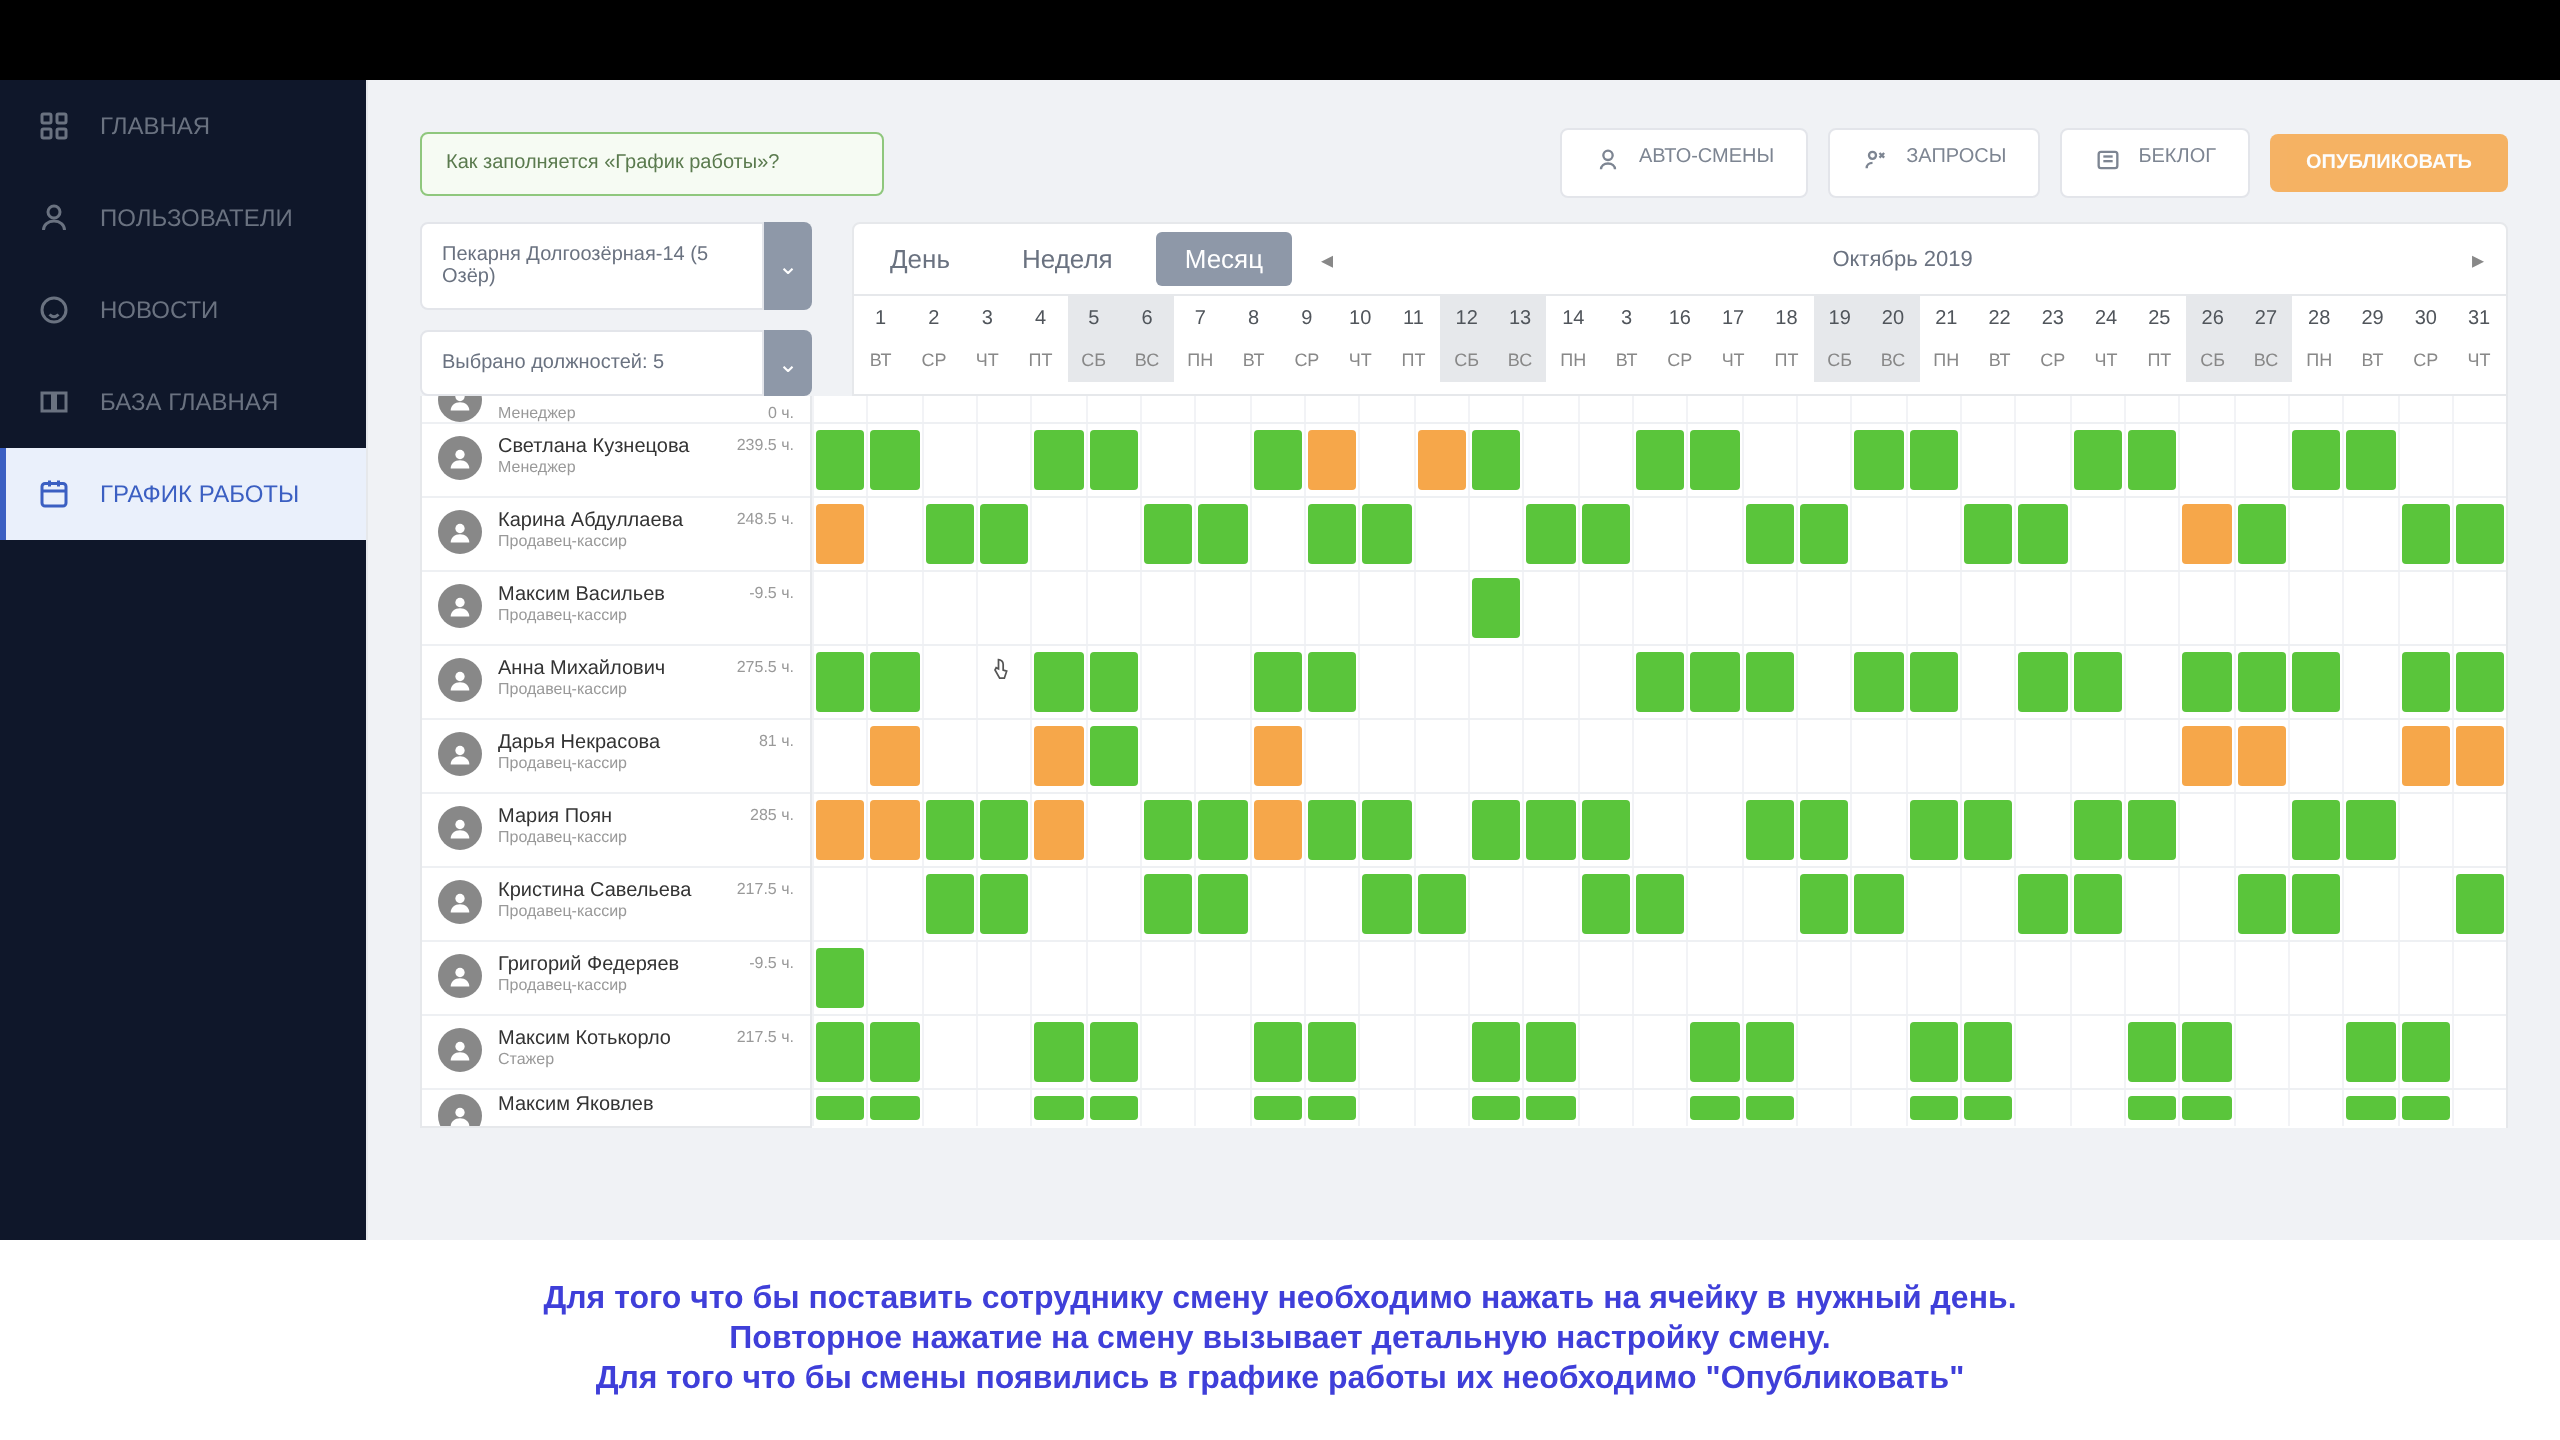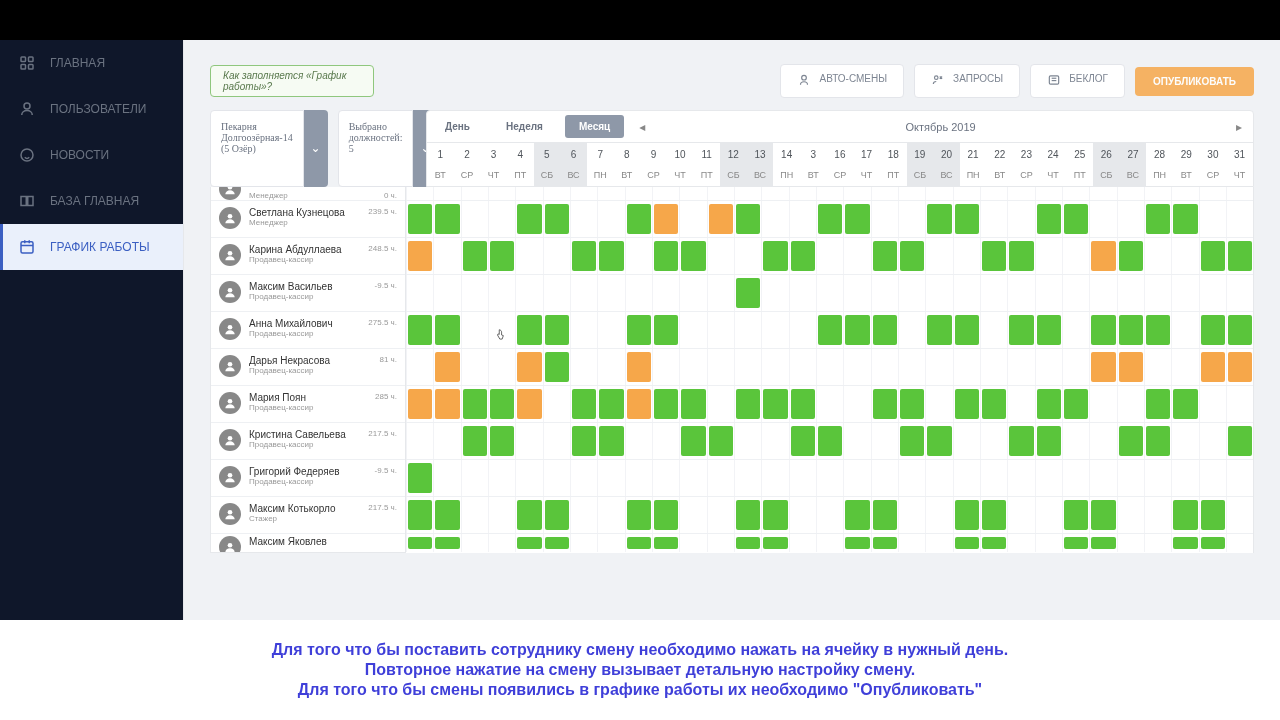--- a/index.html
+++ b/index.html
@@ -9,36 +9,36 @@
 .main-area { flex: 1; display: flex; background: #f0f2f5; position: relative; }
 
 .sidebar { width: 184px; background: #0f172a; border-right: 1px solid #e6e8eb; }
 .side-item { display: flex; align-items: center; gap: 14px; padding: 14px 18px; color: #6a7280; font-size: 12px; cursor: pointer; }
 .side-item.active { background: #eaf0fb; color: #3b5fc2; border-left: 3px solid #3b5fc2; padding-left: 15px; }
 .side-icon { width: 18px; height: 18px; display: inline-flex; align-items: center; justify-content: center; }
 .side-icon svg { width: 18px; height: 18px; }
 
 .content { flex: 1; padding: 0 26px 0 26px; overflow: hidden; }
 .top-row { display: flex; align-items: center; gap: 10px; margin-top: 24px; }
-.tip-box { width: 164px; height: 32px; border: 1px solid #8fc77d; background: #f6fbf3; border-radius: 4px; display: flex; align-items: center; padding: 0 12px; font-size: 10px; color: #5a7a4e; font-style: italic; }
+.tip-box { width: 232px; height: 32px; border: 1px solid #8fc77d; background: #f6fbf3; border-radius: 4px; display: flex; align-items: center; padding: 0 12px; font-size: 10px; color: #5a7a4e; }
 .spacer { flex: 1; }
 .tool-btn { display: flex; align-items: flex-start; gap: 8px; padding: 8px 16px; border: 1px solid #e3e5ea; background: #fff; border-radius: 4px; font-size: 10px; color: #7d8592; cursor: pointer; }
 .tool-btn svg { width: 14px; height: 14px; }
 .publish-btn { background: #f6a74a; color: #fff; border: none; padding: 9px 18px; border-radius: 4px; font-size: 10px; font-weight: 600; cursor: pointer; opacity: 0.85; }
 
 .second-row { display: flex; gap: 20px; margin-top: 12px; }
-.left-filters { width: 196px; display: flex; gap: 10px; font-family: Liberation Serif, serif; }
+.left-filters { width: 196px; display: flex; flex-direction: column; gap: 10px; }
 .filter-select { display: flex; }
 .filter-label { flex: 1; background: #fff; border: 1px solid #e3e5ea; border-radius: 4px 0 0 4px; padding: 10px 10px; font-size: 10px; color: #6a7280; }
 .filter-arrow { width: 24px; background: #8e98a8; border-radius: 0 4px 4px 0; display: flex; align-items: center; justify-content: center; color: #fff; cursor: pointer; }
 
 .cal-header { flex: 1; background: #fff; border: 1px solid #e6e8eb; border-radius: 4px 4px 0 0; }
 .cal-top { display: flex; align-items: center; border-bottom: 1px solid #e6e8eb; }
 .period-tabs { display: flex; }
-.period-tab { padding: 10px 18px; font-size: 10px; color: #6a7280; cursor: pointer; font-weight: bold; }
+.period-tab { padding: 10px 18px; font-size: 13px; color: #6a7280; cursor: pointer; }
 .period-tab.active { background: #8e98a8; color: #fff; border-radius: 3px; margin: 4px; padding: 6px 14px; }
 .nav-arrow { width: 28px; text-align: center; color: #888; cursor: pointer; }
 .month-label { flex: 1; text-align: center; font-size: 11px; color: #6a7280; }
 .cal-days { display: flex; }
 .day-col { flex: 1; text-align: center; }
 .day-num { padding: 6px 0; font-size: 10px; color: #50555b; }
 .day-wk { padding: 4px 0 6px; font-size: 9px; color: #888; }
 .day-col.weekend .day-num, .day-col.weekend .day-wk { background: #e6e8eb; }
 
 .grid-area { display: flex; margin-top: 0; }

